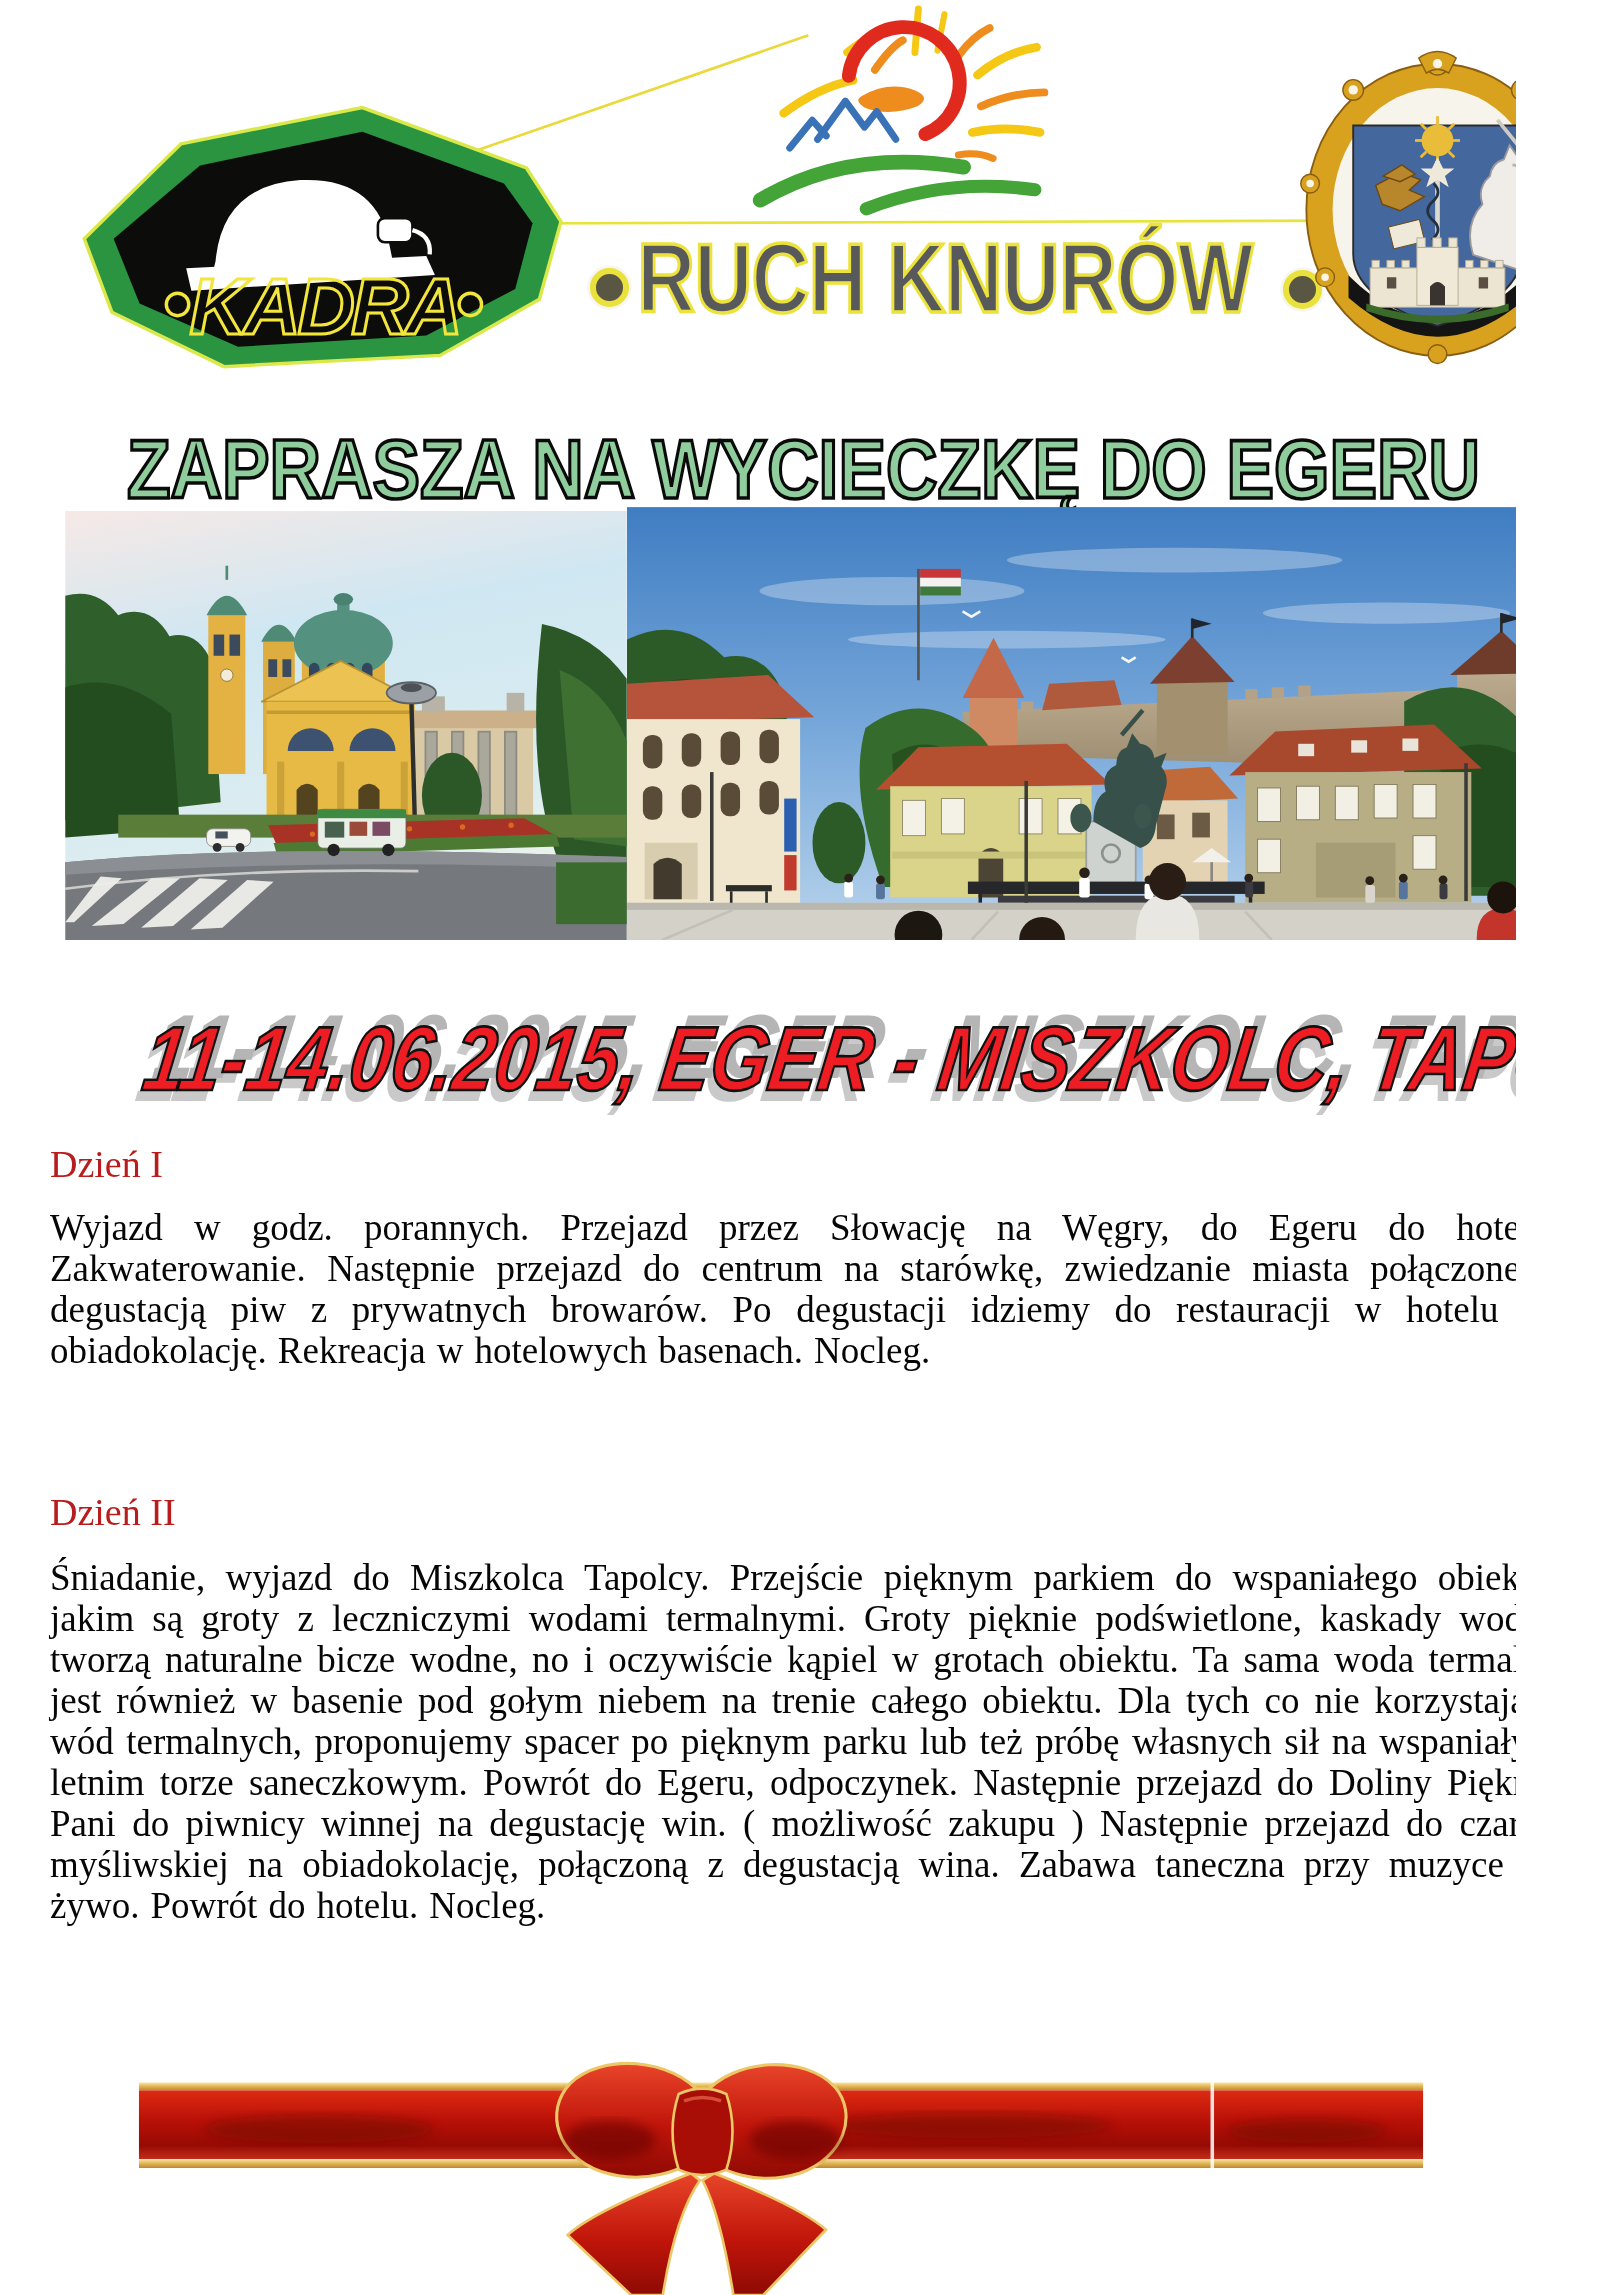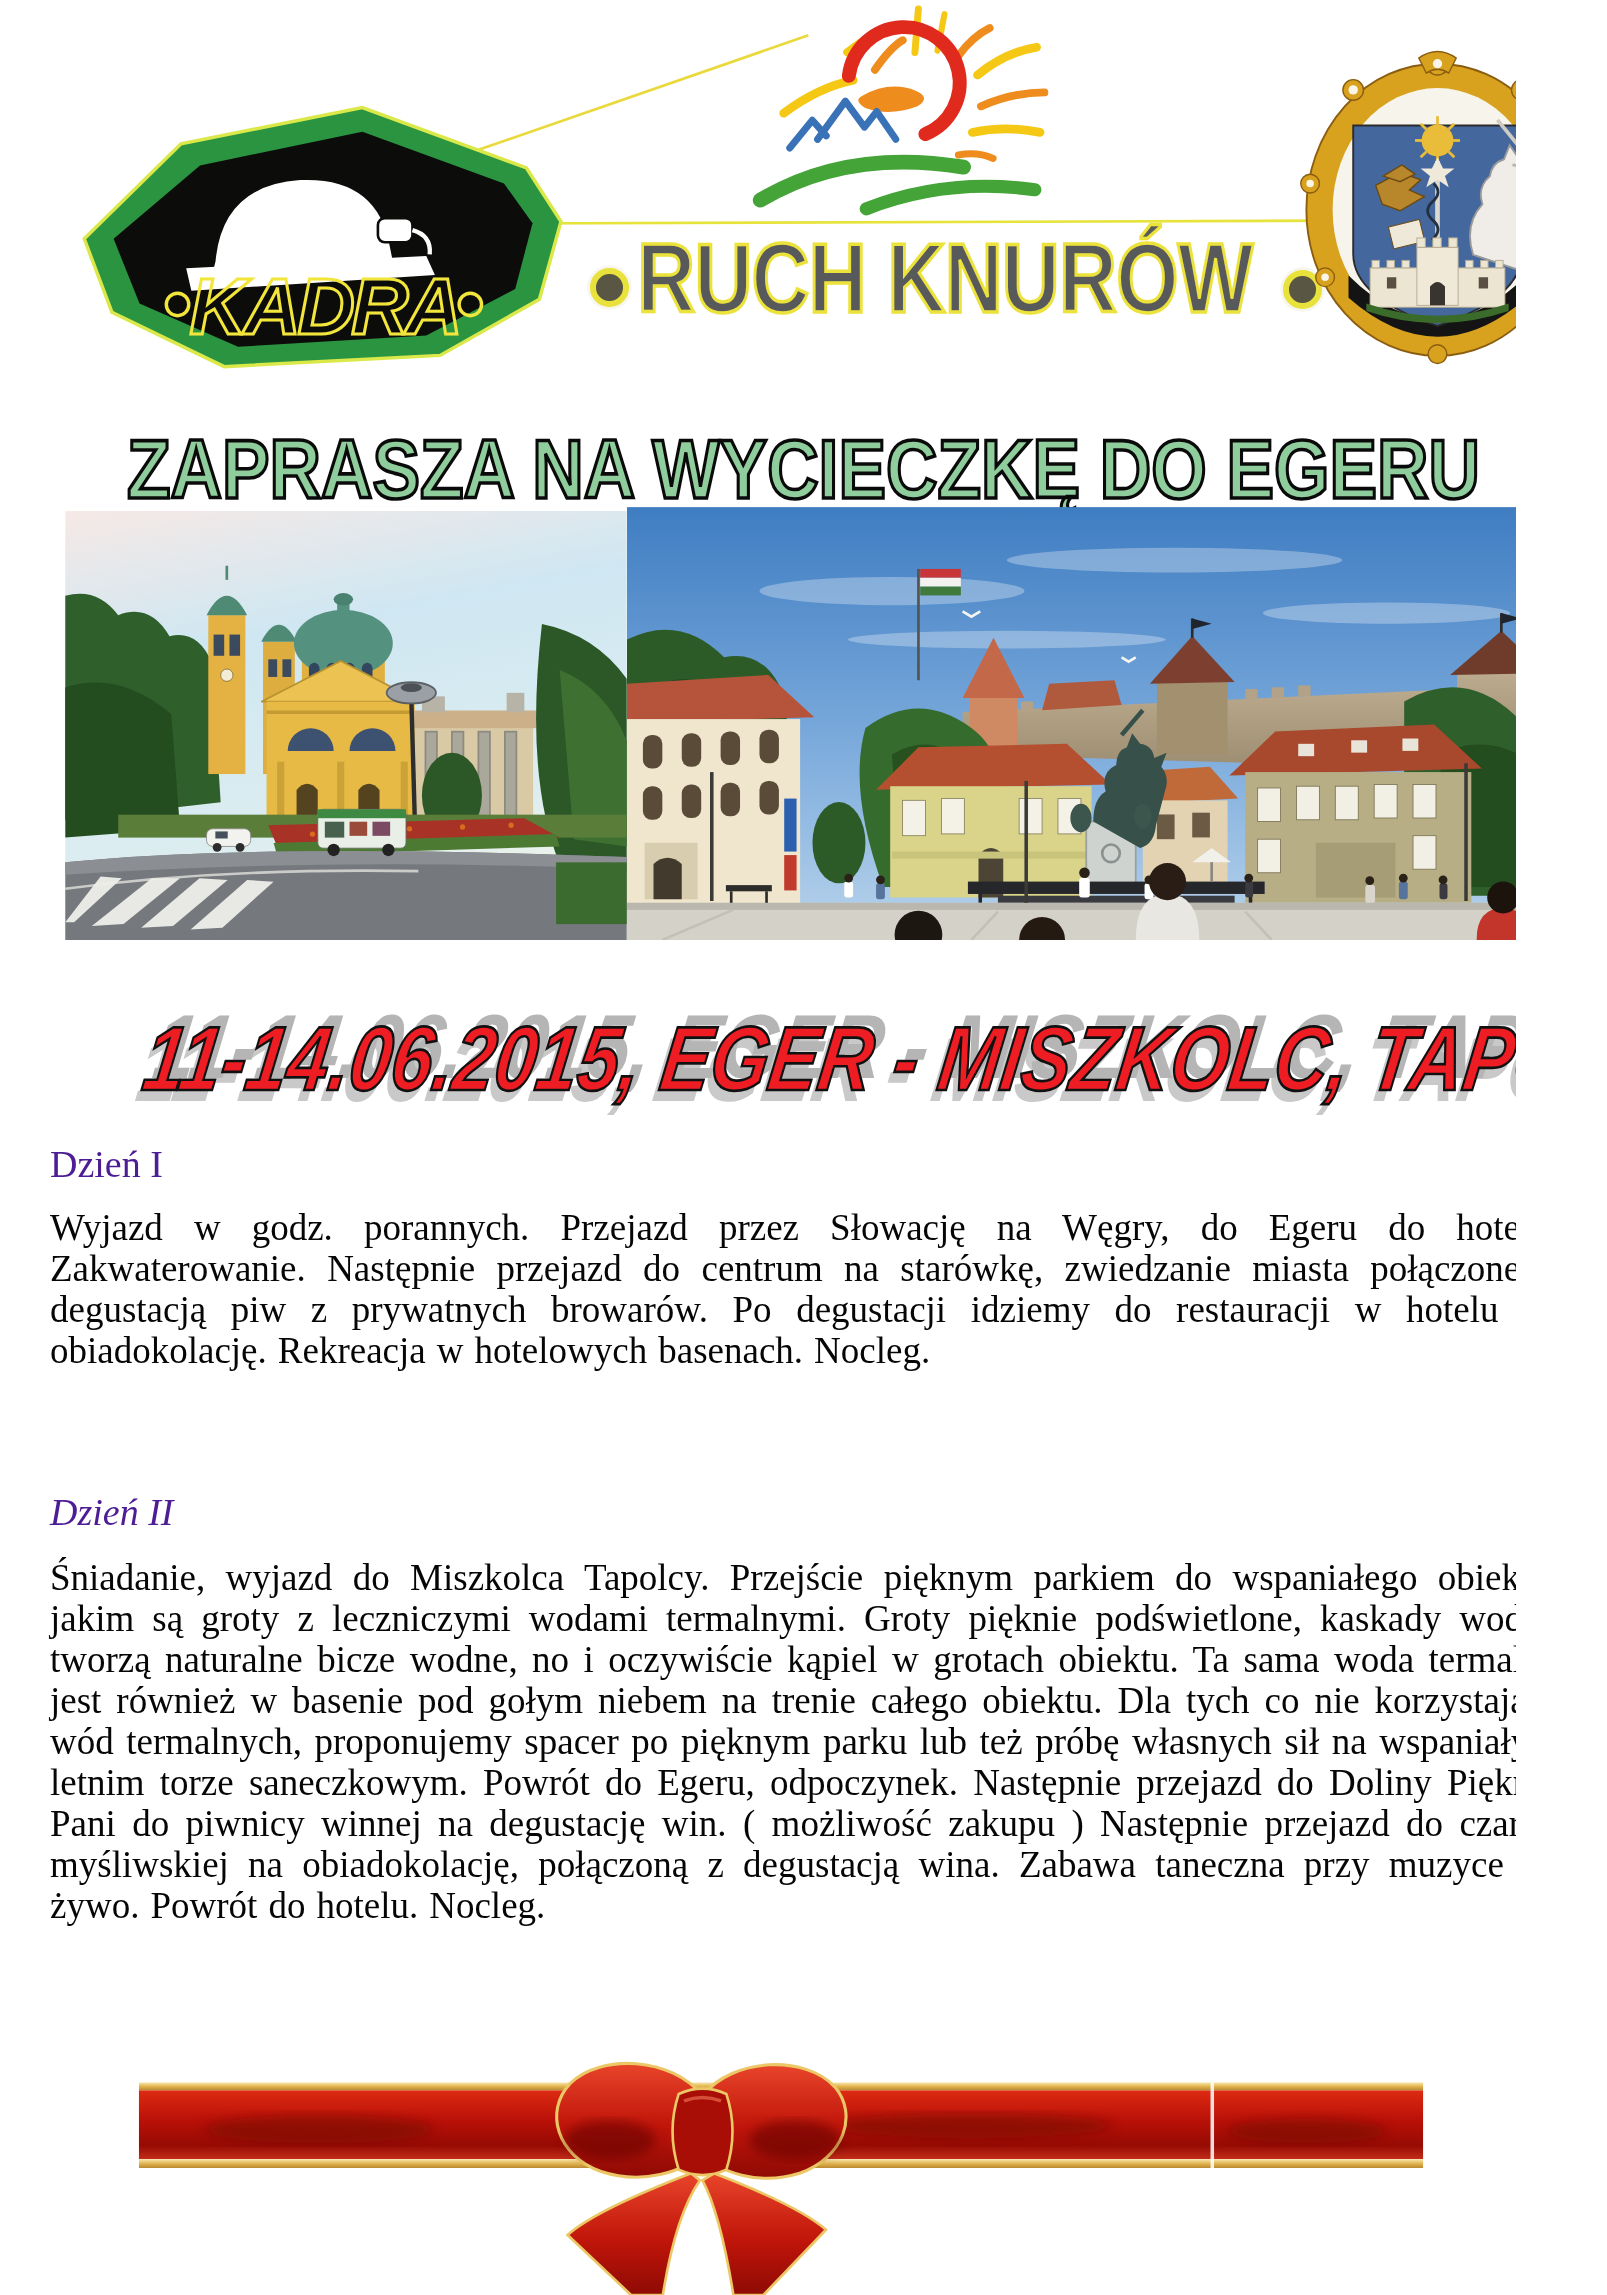--- a/index.html
+++ b/index.html
@@ -18,21 +18,21 @@
       font-family:"Liberation Sans",sans-serif;font-weight:bold;font-size:81px;line-height:81px;
       color:#8fcd9c;-webkit-text-stroke:3.5px #0a0a0a;white-space:nowrap;
       transform:scaleX(.88) scaleY(1.04);transform-origin:50% 0;}
   
   .trip-title{position:absolute;left:0;top:1013px;width:1607px;text-align:center;
       font-family:"Liberation Sans",sans-serif;font-weight:bold;font-style:italic;
       font-size:91px;line-height:91px;color:#ee1d24;-webkit-text-stroke:2.7px #111;
       white-space:nowrap;transform:skewX(-8deg) scaleX(.82);transform-origin:50% 50%;
       text-shadow:10.6px -12.4px 0 #b5b5b5, -6.2px 10.6px 0 #c9c9c9;}
   
-  .day-head{position:absolute;left:50px;width:1508px;font-size:38px;line-height:44px;color:#4c1d95;}
+  .day-head{position:absolute;left:50px;width:1508px;font-size:38px;line-height:44px;color:#b91c1c;}
   .para{position:absolute;left:50px;width:1508px;font-size:37px;line-height:41px;
       text-align:justify;text-align-last:left;color:#060606;word-spacing:1.8px;}
 </style>
 </head>
 <body>
 
 <div id="page">
 
   <svg class="abs" style="left:0;top:0;" width="1607" height="415" viewBox="0 0 1819 470">
     <line x1="300" y1="254" x2="1800" y2="249" stroke="#e6e33b" stroke-width="3"></line>
@@ -449,21 +449,21 @@
       <path d="M962,490 q0,-36 30,-36 q30,0 30,36 Z" fill="#c3342b"></path>
       <circle cx="992" cy="442" r="18" fill="#1c130d"></circle>
       <circle cx="1052" cy="470" r="22" fill="#181210"></circle>
     </g>
   </svg>
 
   <div class="trip-title">11-14.06.2015, EGER - MISZKOLC, TAPOLCA</div>
 
   <div class="day-head" style="top:1142px;">Dzień I</div>
   <div class="para" style="top:1207px;">Wyjazd w godz. porannych. Przejazd przez Słowację na Węgry, do Egeru do hotelu. Zakwaterowanie. Następnie przejazd do centrum na starówkę, zwiedzanie miasta połączone z degustacją piw z prywatnych browarów. Po degustacji idziemy do restauracji w hotelu na obiadokolację. Rekreacja w hotelowych basenach. Nocleg.</div>
-  <div class="day-head" style="top:1490px;font-style:italic;">Dzień II</div>
+  <div class="day-head" style="top:1490px;">Dzień II</div>
   <div class="para" style="top:1557px;">Śniadanie, wyjazd do Miszkolca Tapolcy. Przejście pięknym parkiem do wspaniałego obiektu, jakim są groty z leczniczymi wodami termalnymi. Groty pięknie podświetlone, kaskady wodne tworzą naturalne bicze wodne, no i oczywiście kąpiel w grotach obiektu. Ta sama woda termalna jest również w basenie pod gołym niebem na trenie całego obiektu. Dla tych co nie korzystają z wód termalnych, proponujemy spacer po pięknym parku lub też próbę własnych sił na wspaniałym letnim torze saneczkowym. Powrót do Egeru, odpoczynek. Następnie przejazd do Doliny Pięknej Pani do piwnicy winnej na degustację win. ( możliwość zakupu ) Następnie przejazd do czardy myśliwskiej na obiadokolację, połączoną z degustacją wina. Zabawa taneczna przy muzyce na żywo. Powrót do hotelu. Nocleg.</div>
 
   <svg class="abs" style="left:0;top:2041px;" width="1607" height="254" viewBox="0 0 1819 288">
     <defs>
       <linearGradient id="bandRed" x1="0" y1="0" x2="0" y2="1">
         <stop offset="0" stop-color="#dd2a12"></stop>
           <stop offset=".45" stop-color="#b81007"></stop>
         <stop offset=".8" stop-color="#960b04"></stop>
           <stop offset="1" stop-color="#c22d18"></stop>
       </linearGradient>

